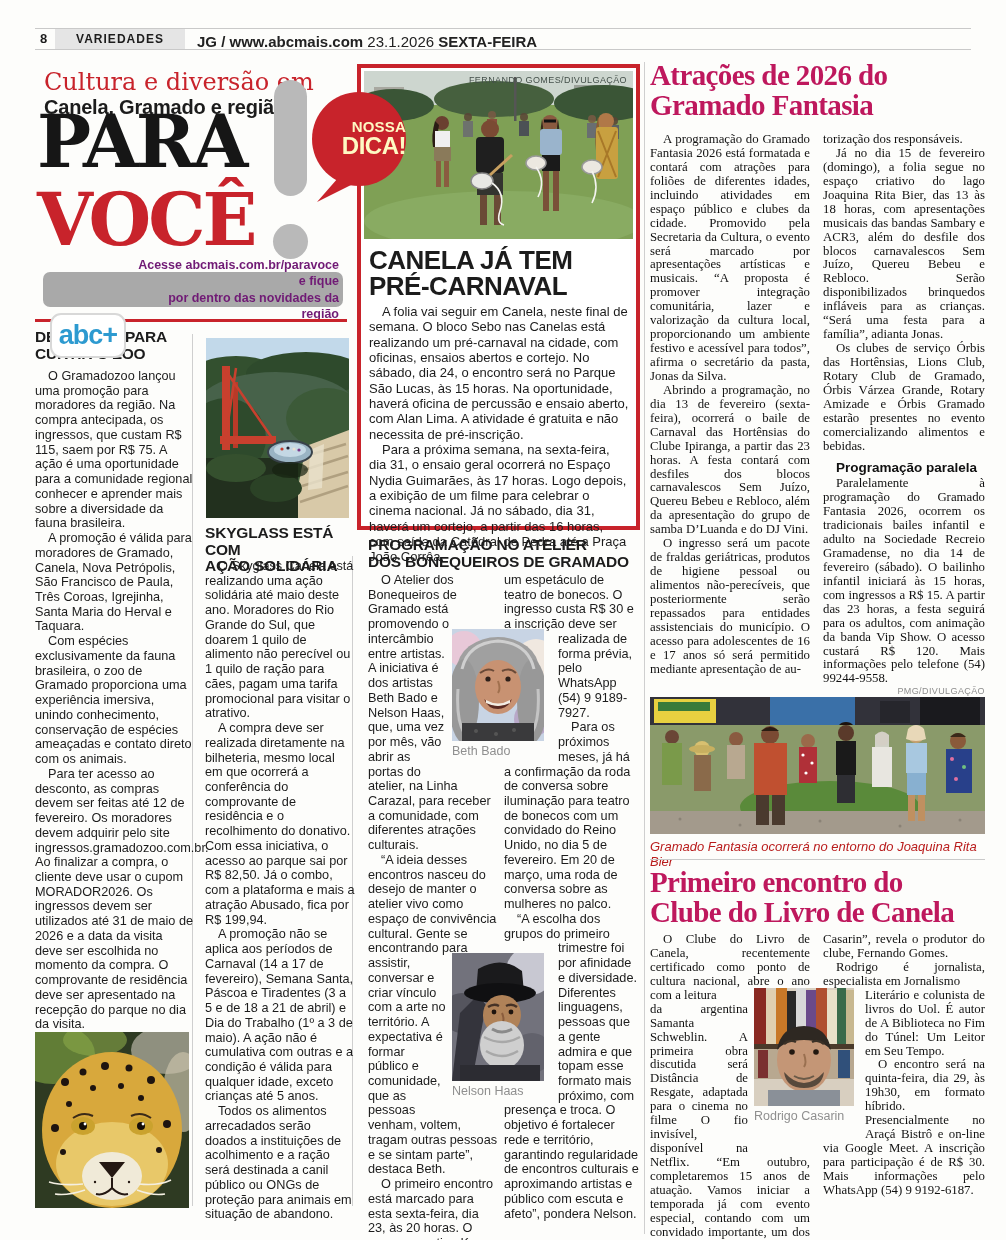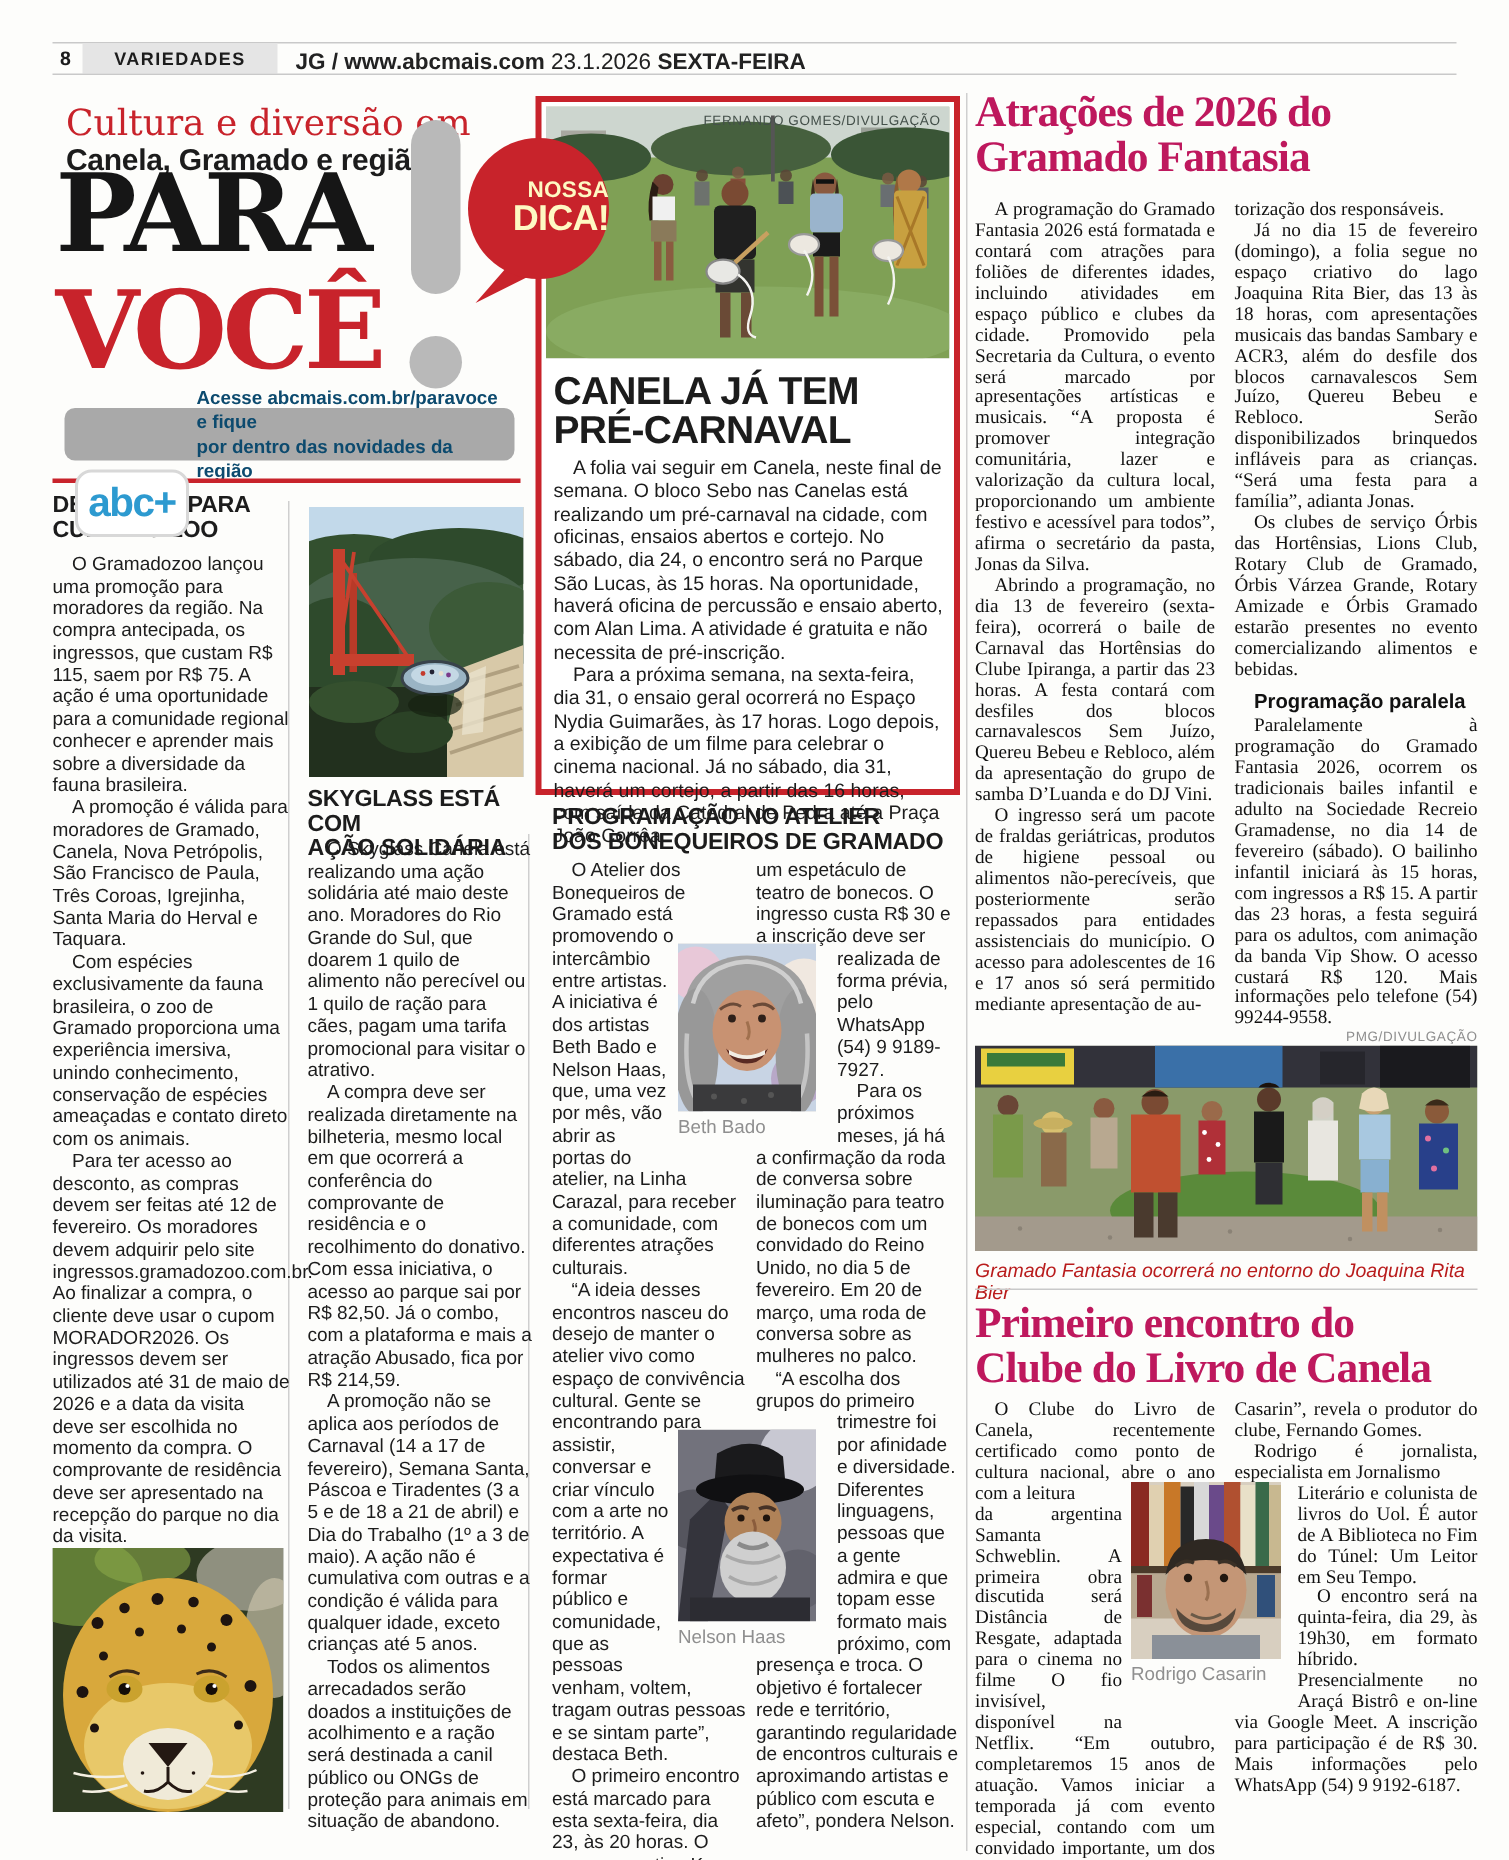--- a/index.html
+++ b/index.html
@@ -21,22 +21,22 @@
   
   .kicker-red { left:44px; top:68px; font-family:"DejaVu Serif", serif; font-size:24px; color:#c8232b; }
   .kicker-black { left:44px; top:96px; font-size:20px; font-weight:bold; letter-spacing:-.2px; }
   .bigline { font-family:"DejaVu Serif", serif; font-weight:bold; font-size:72px;
              line-height:1; letter-spacing:-3px; color:#161616; }
   .big1 { left:37px; top:106px; }
   .big2 { left:37px; top:184px; color:#c8232b; }
   .excl-bar { left:274px; top:80px; width:33px; height:116px; border-radius:17px; background:#b9b9b9; }
   .excl-dot { left:273px; top:224px; width:35px; height:35px; border-radius:50%; background:#b9b9b9; }
   .promo-banner { left:43px; top:272px; width:300px; height:35px; background:#a9a9a9; border-radius:7px;
-                  color:#0c4a6e; font-weight:bold; font-size:12.5px; line-height:1.3;
-                  display:flex; flex-direction:column; justify-content:center; text-align:left;
+                  color:#701a75; font-weight:bold; font-size:12.5px; line-height:1.3;
+                  display:flex; flex-direction:column; justify-content:center; text-align:right;
                   padding-left:88px; padding-right:4px; }
   .logo-box { left:50px; top:265px; width:76px; height:45px; background:#fff; border:2px solid #d8d8d8;
               border-radius:11px; display:flex; align-items:center; justify-content:center;
               font-weight:bold; font-size:27px; color:#2d9ad0; letter-spacing:-1px; z-index:3;margin-top:48px; }
   .red-rule { left:35px; top:319px; width:312px; height:3px; background:#c8232b; }
 
   
   .vline1 { left:192px; top:334px; height:872px; }
   .vline2 { left:352px; top:556px; height:650px; }
   .vline3 { left:644px; top:62px; height:1172px; }
@@ -229,21 +229,21 @@
         <circle cx="93" cy="112" r="1.6" fill="#7a3a8a"></circle>
       <ellipse cx="84" cy="132" rx="18" ry="8" fill="#16210f" opacity=".7"></ellipse>
     </svg>
   </div>
   <div class="abs sky-title col-head">
     <div>SKYGLASS ESTÁ COM</div>
     <div>AÇÃO SOLIDÁRIA</div>
   </div>
   <div class="abs sky-body sans-body">
     <p>O Skyglass Canela está realizando uma ação solidária até maio deste ano. Moradores do Rio Grande do Sul, que doarem 1 quilo de alimento não perecível ou 1 quilo de ração para cães, pagam uma tarifa promocional para visitar o atrativo.</p>
-    <p>A compra deve ser realizada diretamente na bilheteria, mesmo local em que ocorrerá a conferência do comprovante de residência e o recolhimento do donativo. Com essa iniciativa, o acesso ao parque sai por R$ 82,50. Já o combo, com a plataforma e mais a atração Abusado, fica por R$ 214,59.</p>
+    <p>A compra deve ser realizada diretamente na bilheteria, mesmo local em que ocorrerá a conferência do comprovante de residência e o recolhimento do donativo. Com essa iniciativa, o acesso ao parque sai por R$ 82,50. Já o combo, com a plataforma e mais a atração Abusado, fica por R$ 199,94.</p>
     <p>A promoção não se aplica aos períodos de Carnaval (14 a 17 de fevereiro), Semana Santa, Páscoa e Tiradentes (3 a 5 e de 18 a 21 de abril) e Dia do Trabalho (1º a 3 de maio). A ação não é cumulativa com outras e a condição é válida para qualquer idade, exceto crianças até 5 anos.</p>
     <p>Todos os alimentos arrecadados serão doados a instituições de acolhimento e a ração será destinada a canil público ou ONGs de proteção para animais em situação de abandono.</p>
   </div>
 
   <div class="abs dica-box"></div>
   <div class="abs photo dica-photo">
     <svg viewBox="0 0 269 168" preserveAspectRatio="none">
       <rect width="269" height="168" fill="#7fa055"></rect>
       <rect width="269" height="34" fill="#cdd6cf"></rect>
       <rect x="10" y="16" width="30" height="10" fill="#a8a8a0"></rect>

